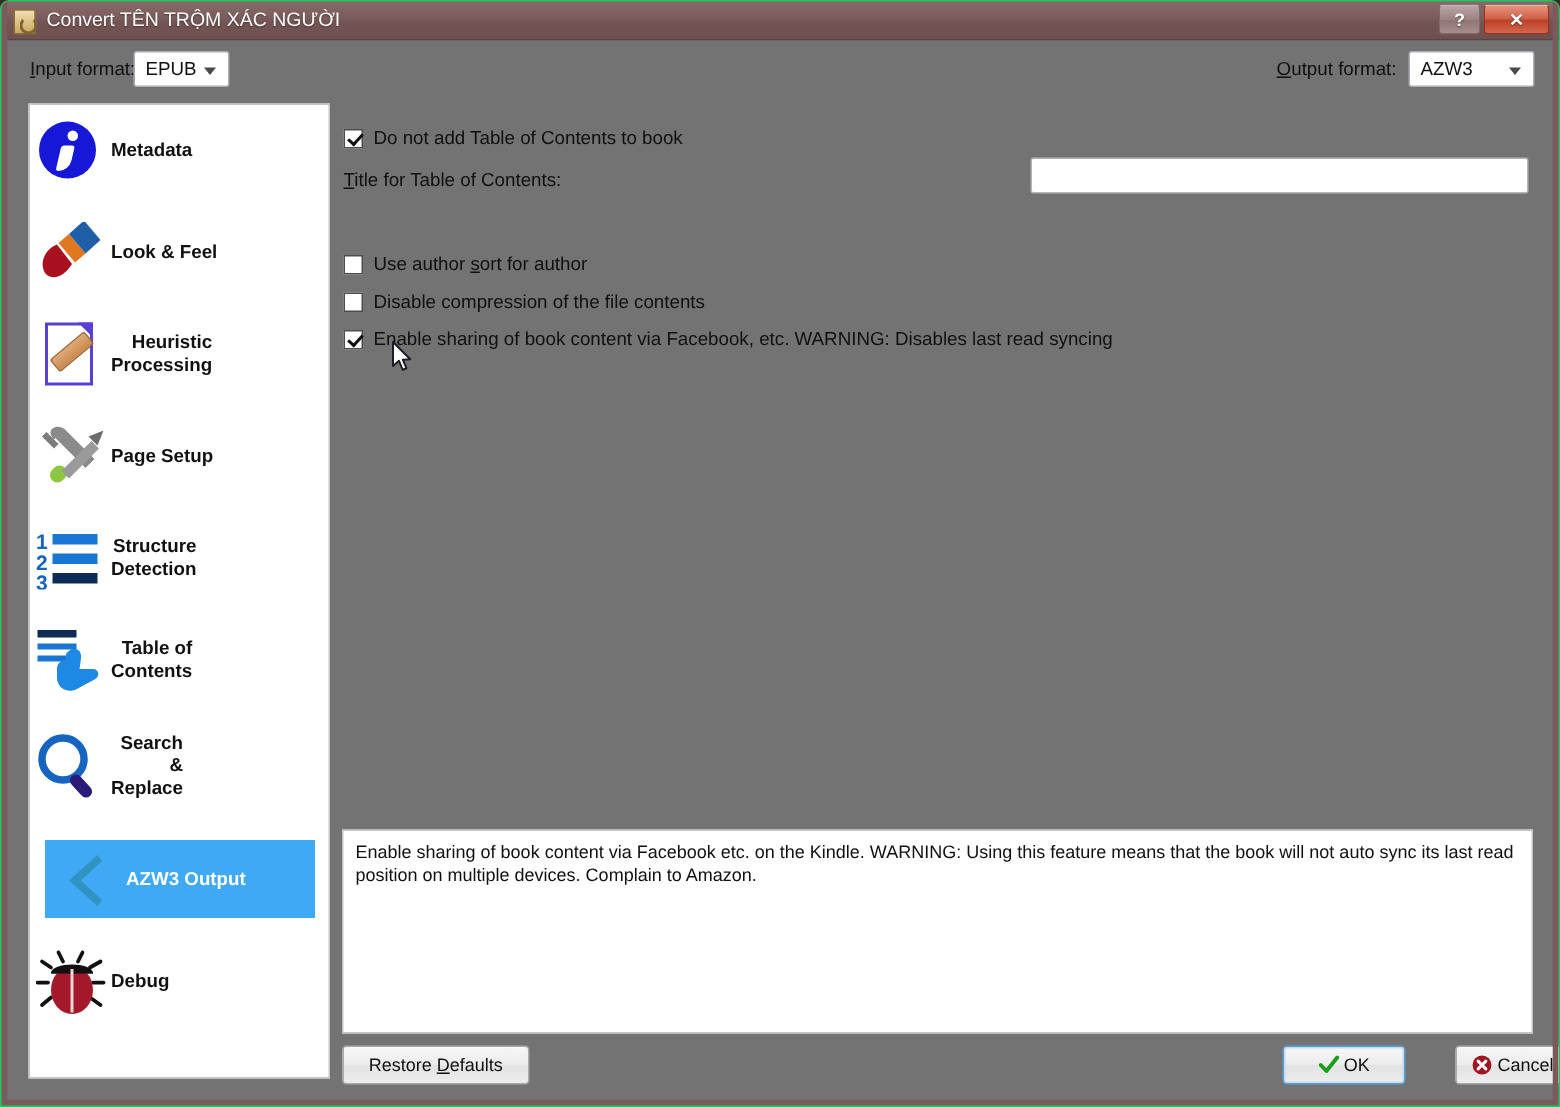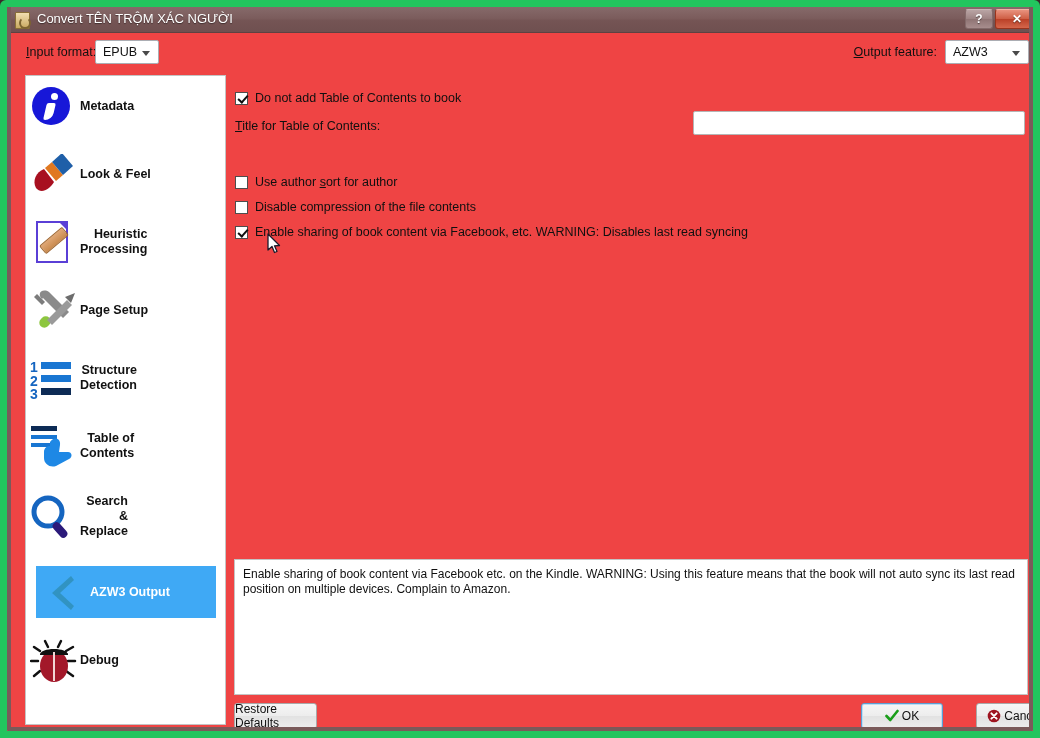--- a/index.html
+++ b/index.html
@@ -9,22 +9,22 @@
     font-family: "Liberation Sans", sans-serif;
     overflow: hidden;
     background: #3a2a2a;
   }
 
   
   #window {
     position: absolute;
     left: 0; top: 0;
     width: 1040px; height: 738px;
-    background: #ef4444;
-    border: 7px solid #22c55e;
+    background: #737373;
+    border: 1px solid #22c55e;
     border-radius: 6px 6px 0 0;
     overflow: hidden;
   }
   #frame-outer {
     position: absolute;
     left: 0; top: 0; right: 0; bottom: 0;
     border: 4px solid #7a5a5a;
     border-top: 0;
     border-radius: 0 0 2px 2px;
     pointer-events: none;
@@ -300,21 +300,21 @@
     font-size: 12px;
     color: #101010;
     display: flex;
     align-items: center;
     justify-content: center;
     gap: 3px;
     cursor: pointer;
     font-family: "Liberation Sans", sans-serif;
   }
   .btn u { text-decoration: underline; }
-  #restore-defaults-btn { left: 227px; top: 696px; width: 83px; }
+  #restore-defaults-btn { left: 227px; top: 696px; width: 125px; }
   #ok-btn {
     left: 854px; top: 696px; width: 82px;
     border-color: #5a9fd4;
     box-shadow: 0 0 0 1px #bfdcf2 inset;
   }
   #cancel-btn { left: 969px; top: 696px; width: 77px; }
 
   .ok-check { width: 14px; height: 14px; }
   .cancel-x { width: 14px; height: 14px; }
 </style>
@@ -329,21 +329,21 @@
     <div class="wbtn" id="btn-help">?</div>
     <div class="wbtn" id="btn-close">✕</div>
   </div>
 
   <div id="format-row">
     <div class="fmt-label" id="input-format-label"><u>I</u><span>nput format:</span></div>
     <div class="combo" id="input-format-combo">
       <span>EPUB</span>
       <span class="arrow"></span>
     </div>
-    <div class="fmt-label" id="output-format-label"><u>O</u><span>utput feature:</span></div>
+    <div class="fmt-label" id="output-format-label"><u>O</u><span>utput format:</span></div>
     <div class="combo" id="output-format-combo">
       <span>AZW3</span>
       <span class="arrow"></span>
     </div>
   </div>
 
   <div id="sidebar">
 
     <div class="side-item" style="top:4px">
       <div class="side-icon">

